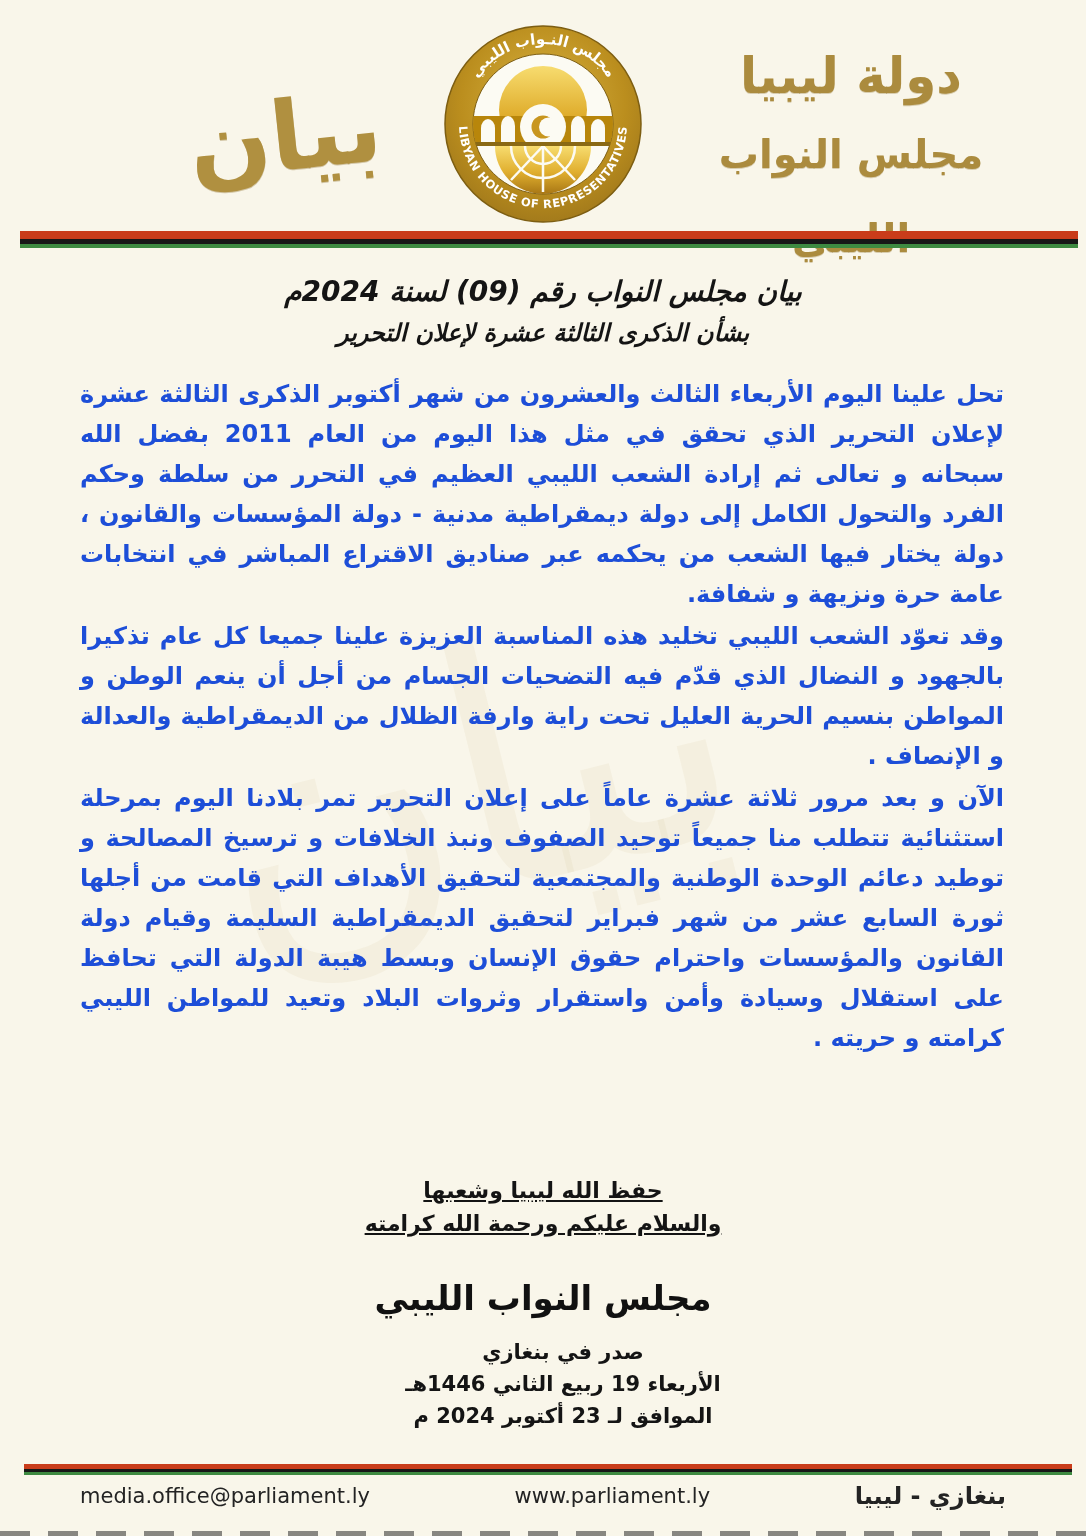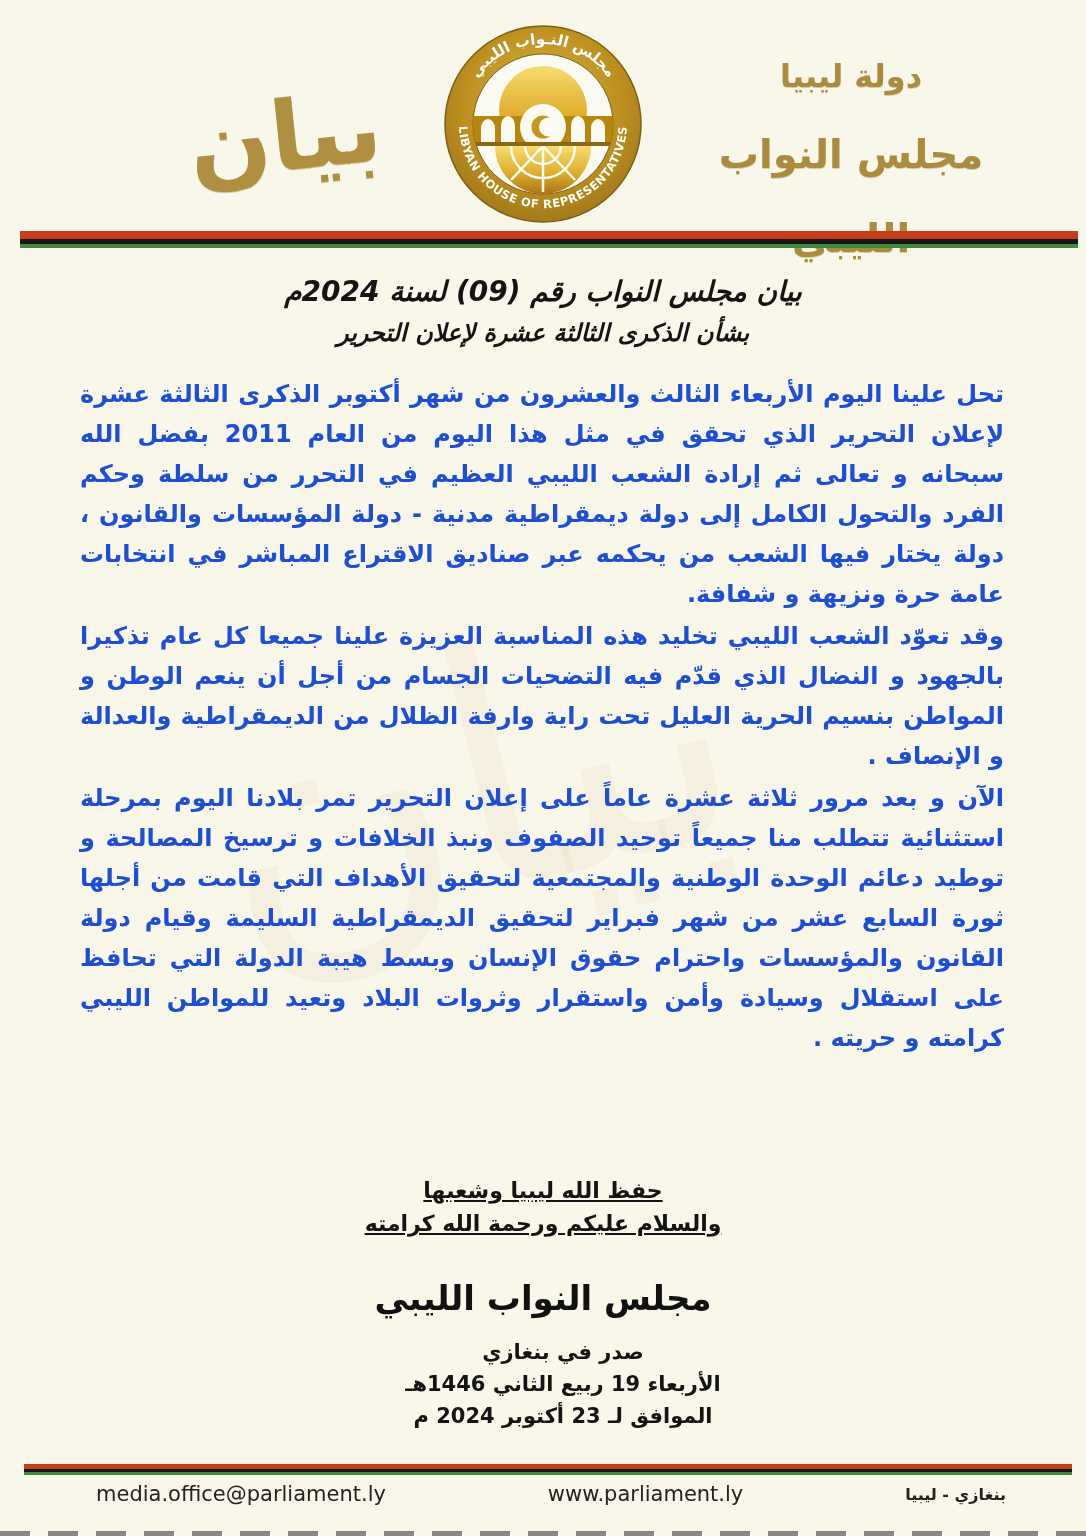--- a/index.html
+++ b/index.html
@@ -21,21 +21,21 @@
     transform:rotate(-6deg);
     text-shadow:0 1px 0 rgba(140,110,40,.35);
     direction:rtl;
   }
   .seal { position:absolute; top:24px; left:443px; width:200px; height:200px; }
   .state-calligraphy {
     position:absolute; top:40px; right:70px; width:330px; height:175px;
     text-align:center; color:#ab8b3e; direction:rtl; font-weight:bold;
     text-shadow:0 1px 0 rgba(140,110,40,.3);
   }
-  .state-calligraphy .l1 { font-size:32px; line-height:72px; }
+  .state-calligraphy .l1 { font-size:50px; line-height:72px; }
   .state-calligraphy .l2 { font-size:40px; line-height:84px; }
   
   .stripe { position:absolute; left:20px; right:8px; }
   .stripe .red   { height:8px; background:#c93c1a; }
   .stripe .black { height:5px; background:#171717; }
   .stripe .green { height:4px; background:#3e8a41; }
   .stripe.header-stripe { top:231px; }
   .stripe.footer-stripe { top:1464px; left:24px; right:14px; }
   .stripe.footer-stripe .red   { height:5px; }
   .stripe.footer-stripe .black { height:3px; }
@@ -63,25 +63,24 @@
   .closing div { font-size:22px; font-weight:bold; line-height:33px;text-decoration:underline; }
   .sig-org { position:absolute; top:1278px; left:0; width:100%; text-align:center; direction:rtl;
              font-size:34px; font-weight:bold; color:#111; }
   .sig-dates { position:absolute; top:1336px; left:0; width:100%; text-align:center; direction:rtl; color:#141414;padding-left:40px; }
   .sig-dates div { font-size:21px; font-weight:bold; line-height:32px; }
   
   .footer-row {
     position:absolute; top:1482px; left:80px; right:80px;
     display:flex; justify-content:space-between; align-items:center;
     color:#232323;
-    margin-left:16px;
   }
   .footer-email { direction:ltr; font-size:21px; }
   .footer-web { direction:ltr; font-size:21px; }
-  .footer-loc { direction:rtl; font-size:16px; font-weight:bold; }
+  .footer-loc { direction:rtl; font-size:24px; font-weight:bold; }
   .bottom-dashes {
     position:absolute; bottom:0; left:0; width:100%; height:5px; opacity:.55;
     background:repeating-linear-gradient(90deg,#2c2c2c 0 30px,transparent 30px 48px);
   }
   .seal text { font-weight:bold; }
 </style>
 </head>
 <body>
 
 <div class="page">

